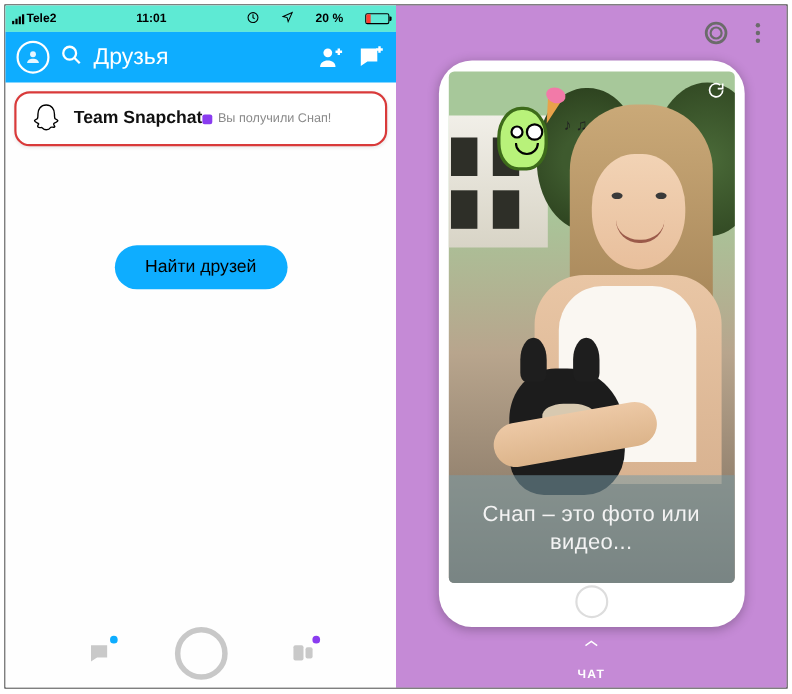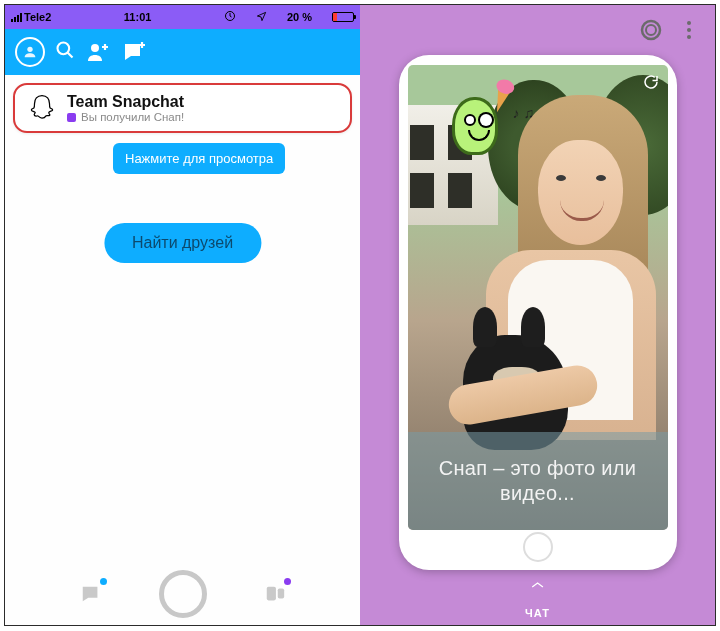--- a/index.html
+++ b/index.html
@@ -2,48 +2,48 @@
 <html><head>
 <meta charset="utf-8">
 <style>
   * { box-sizing: border-box; margin: 0; padding: 0; font-family: -apple-system, Helvetica, Arial, sans-serif; }
   body { width: 720px; height: 631px; background: #fff; position: relative; }
   .outer { position: absolute; left: 4px; top: 4px; width: 712px; height: 622px; border: 1px solid #2b2b2b; }
   .screens { display: flex; width: 100%; height: 100%; }
 
   
   .left { width: 356px; height: 100%; position: relative; background: #fefefe; }
-  .statusbar { height: 20px; background: #8b5cf6; display: flex; align-items: center; justify-content: space-between; padding: 12px 6px; font-size: 11px; font-weight: 600; color: #000; }
+  .statusbar { height: 20px; background: #5eead4; display: flex; align-items: center; justify-content: space-between; padding: 12px 6px; font-size: 11px; font-weight: 600; color: #000; }
   .sb-left { display: flex; align-items: center; gap: 2px; }
   .sb-right { display: flex; align-items: center; gap: 20px; justify-content: flex-end; }
   .signal { display: flex; gap: 1px; align-items: flex-end; }
   .signal i { width: 2px; background: #000; display: block; }
   .signal i:nth-child(1){height:3px}.signal i:nth-child(2){height:5px}.signal i:nth-child(3){height:7px}.signal i:nth-child(4){height:9px}
   .battery { width: 22px; height: 10px; border: 1px solid #000; border-radius: 2px; position: relative; display: flex; align-items: center; }
   .battery::after { content:""; position:absolute; right:-3px; top:2px; width:2px; height:4px; background:#000; border-radius:0 1px 1px 0;}
   .battery .fill { height: 100%; width: 20%; background: #ff3b30; border-radius:1px 0 0 1px; }
 
   .header { height: 46px; background: #0eadff; display: flex; align-items: center; padding: 0 10px; color: #fff; gap: 10px; }
   .avatar-ring { width: 30px; height: 30px; border: 2px solid #fff; border-radius: 50%; display:flex; align-items:center; justify-content:center; }
   .avatar-ring svg { width:16px; height:16px; fill:#fff; opacity:.9;}
   .search-icon svg { width:20px; height:20px; stroke:#fff; stroke-width:2.5; fill:none;}
   .header-title { font-size: 21px; font-weight: 400; flex: 1; }
   .hicon { width: 26px; height: 26px; display:flex; align-items:center; justify-content:center; }
   .hicon svg { width: 24px; height: 24px; fill:#fff; }
 
   .list { padding: 8px; }
   .card { background:#fff; border: 2.5px solid #d93a3a; border-radius: 14px; padding: 8px 12px; display:flex; align-items:center; gap:10px; box-shadow: 0 1px 3px rgba(0,0,0,.08);}
   .ghost { width: 30px; height: 30px; }
-  .card-text { display:flex; flex-direction:column; }
+  .card-text { display:flex; flex-direction:row; }
   .card-title { font-size: 16px; font-weight: 700; color:#111; }
   .card-sub { font-size: 11.5px; color: #8a8a8a; display:flex; align-items:center; gap:5px;justify-content:center;}
   .purple-sq { width: 9px; height: 9px; background: #8a3cf0; border-radius:2px;}
 
   .tooltip { background:#0eadff; color:#fff; font-size: 13px; font-weight:500; padding:8px 12px; border-radius:6px; position:absolute; top:138px; left:108px; }
-  .find-btn { background:#0eadff; color:#0c4a6e; font-size:16px; font-weight:500; padding:11px 28px; border-radius:24px; position:absolute; top:218px; left:50%; transform:translateX(-50%); border:none;}
+  .find-btn { background:#0eadff; color:#000000; font-size:16px; font-weight:500; padding:11px 28px; border-radius:24px; position:absolute; top:218px; left:50%; transform:translateX(-50%); border:none;}
 
   .bottombar { position:absolute; bottom:0; left:0; right:0; height:62px; display:flex; align-items:center; justify-content:center; gap:54px;}
   .bb-icon { position:relative; width:28px; height:28px; display:flex; align-items:center; justify-content:center;}
   .bb-icon .dot { position:absolute; top:-2px; right:-2px; width:7px; height:7px; border-radius:50%;}
   .shutter { width:48px; height:48px; border:5px solid #c8c8c8; border-radius:50%; }
 
   
   .right { width: 356px; height: 100%; background: #c58ad6; position:relative; display:flex; flex-direction:column; align-items:center; }
   .rhead { height: 50px; width:100%; display:flex; align-items:center; justify-content:flex-end; padding:0 14px; gap:14px;}
   .rhead-icon { width:24px; height:24px; display:flex; align-items:center; justify-content:center;}
@@ -127,20 +127,21 @@
               <circle cx="12" cy="8" r="4"></circle>
               <path d="M4 20c0-4 4-6 8-6s8 2 8 6z"></path>
             </svg>
       </span>
       <span class="search-icon">
         <svg viewBox="0 0 24 24">
               <circle cx="10" cy="10" r="7"></circle>
               <line x1="15" y1="15" x2="21" y2="21"></line>
             </svg>
       </span>
+      <span class="header-title">Друзья</span>
       <span class="hicon">
         <svg viewBox="0 0 24 24">
               <circle cx="9" cy="8" r="4"></circle>
               <path d="M2 21c0-4 3-6 7-6s7 2 7 6z"></path>
               <path d="M19 4v6M16 7h6" stroke="#fff" stroke-width="2.2"></path>
             </svg>
       </span>
       <span class="hicon">
         <svg viewBox="0 0 24 24">
               <path d="M3 4h15v12H9l-6 4z"></path>
@@ -159,21 +160,20 @@
         <div class="card-text">
           <span class="card-title">Team Snapchat</span>
           <span class="card-sub">
             <span class="purple-sq"></span>
             <span>Вы получили Cнап!</span>
           </span>
         </div>
       </div>
     </div>
 
-    <div class="tooltip">Нажмите для просмотра</div>
 
     <button class="find-btn">Найти друзей</button>
 
     <div class="bottombar">
       <span class="bb-icon">
         <svg viewBox="0 0 24 24" width="22" height="22">
               <path d="M3 4h16v12H9l-6 4z" fill="#c9c9c9"></path>
             </svg>
         <span class="dot" style="background:#0eadff"></span>
       </span>

